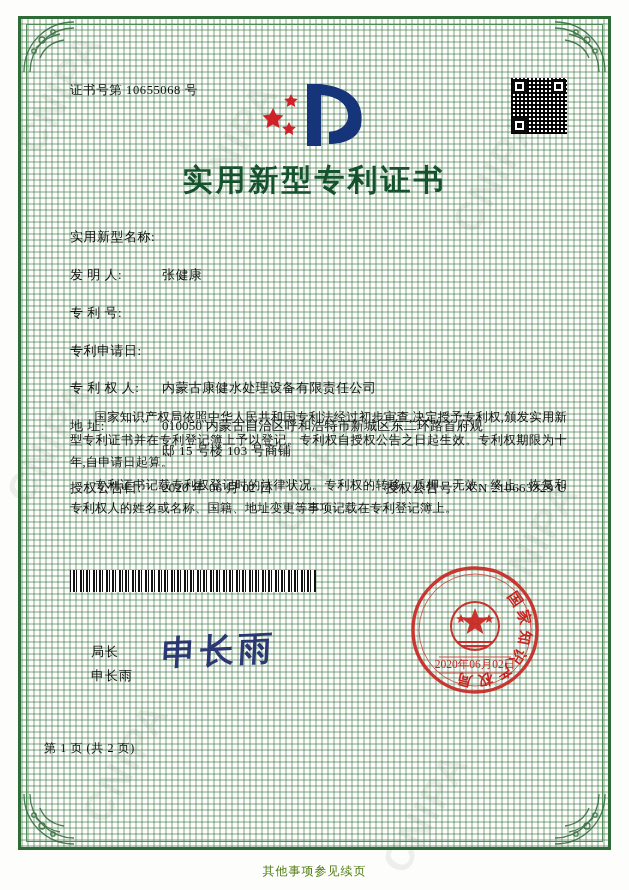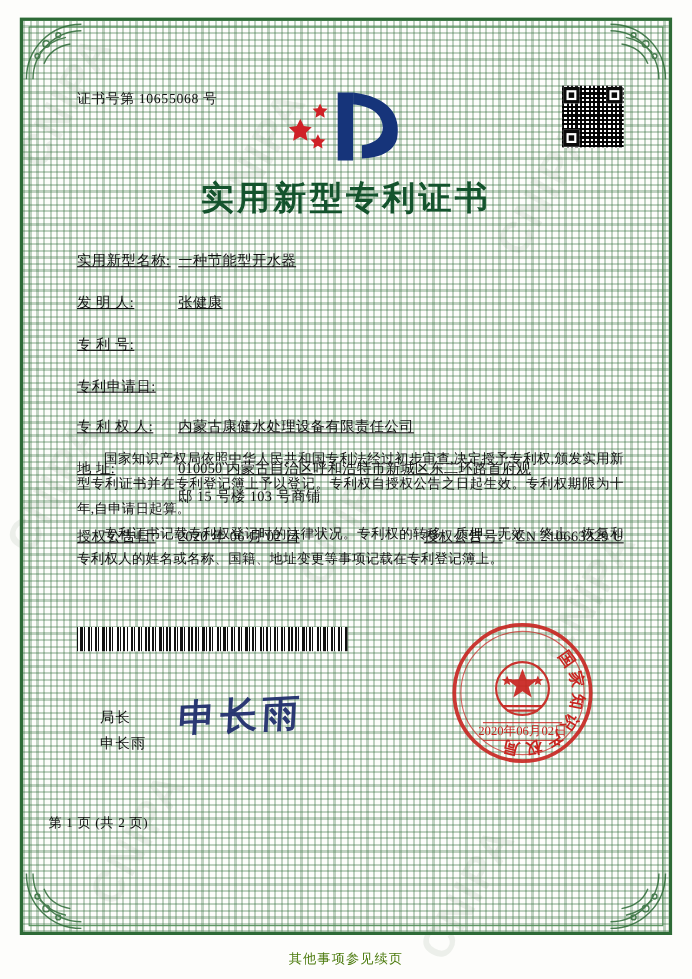--- a/index.html
+++ b/index.html
@@ -151,21 +151,20 @@
     left: 26px;
     right: 18px;
     font-size: 13px;
     color: #111;
   }
   .frow {
     display: flex;
     align-items: center;
     margin-bottom: 19px;
     line-height: 1.45;
-    text-decoration: underline;
   }
   .flabel {
     width: 92px;
     flex: 0 0 92px;
     letter-spacing: 0.5px;
     white-space: nowrap;
   }
   .fvalue {
     flex: 1 1 auto;
     letter-spacing: 0.4px;
@@ -375,21 +374,20 @@
           <path d="M72 6 C104 10 116 26 112 48 C109 60 96 66 80 66 L80 54 C92 53 99 46 99 38 C99 26 88 18 72 17 Z"></path>
         </g>
       </svg>
     </div>
 
     <div class="main-title">实用新型专利证书</div>
 
     <div class="fields">
       <div class="frow">
         <div class="flabel">实用新型名称:</div>
-        <div class="fvalue">一种节能型开水器</div>
       </div>
       <div class="frow">
         <div class="flabel">发 明 人:</div>
         <div class="fvalue">张健康</div>
       </div>
       <div class="frow">
         <div class="flabel">专 利 号:</div>
       </div>
       <div class="frow">
         <div class="flabel">专利申请日:</div>

